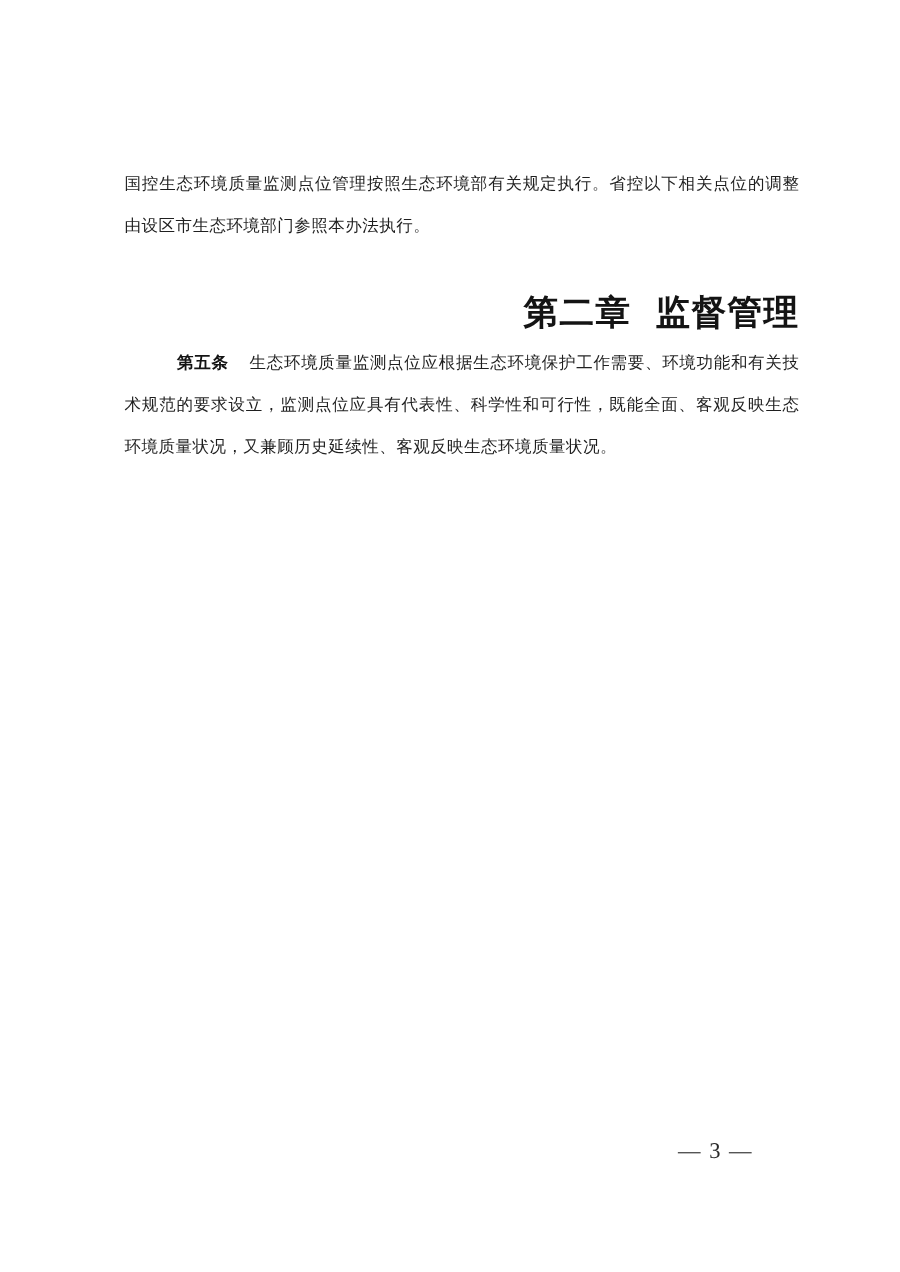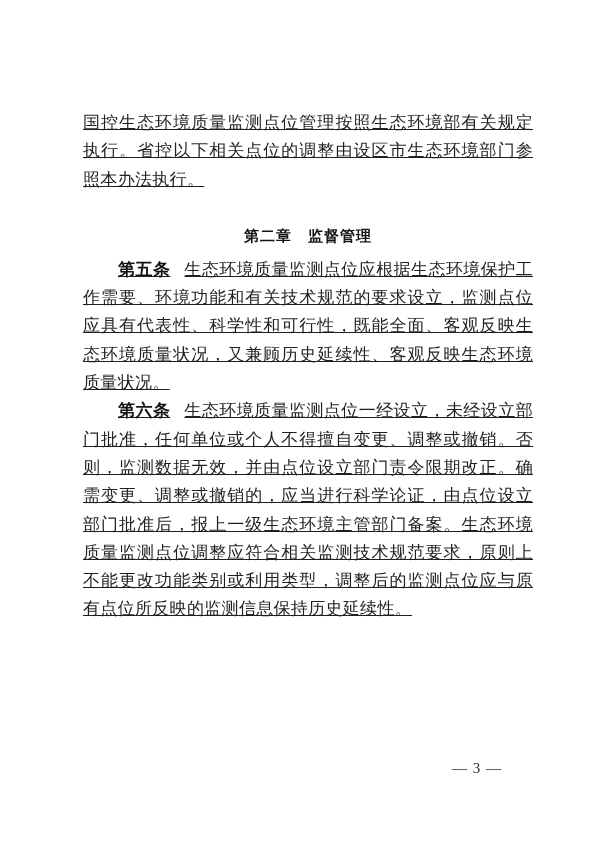--- a/index.html
+++ b/index.html
@@ -14,35 +14,34 @@
     overflow: hidden;
   }
   .text-block {
     position: absolute;
     left: 83px;
     top: 109px;
     width: 450px;
   }
   .para {
     margin: 0;
-    font-size: 17px;
+    font-size: 11px;
     line-height: 28.3px;
     letter-spacing: 0.32px;
     text-align: justify;
     text-indent: 35px;
-    text-decoration: underline;
   }
   .para.no-indent { text-indent: 0; }
   .chapter {
     margin: 28px 0 6px 0;
     font-family: "Liberation Sans", "DejaVu Sans", sans-serif;
-    font-size: 15px;
+    font-size: 23px;
     font-weight: bold;
     color: #141414;
-    text-align: center;
+    text-align: right;
     line-height: 28px;
     letter-spacing: 1px;
   }
   .chapter-number { margin-right: 16px; }
   .article-label {
     font-family: "Liberation Sans", "DejaVu Sans", sans-serif;
     font-weight: bold;
     color: #141414;
     margin-right: 14px;
   }
@@ -70,20 +69,17 @@
 
     <h2 class="chapter">
       <span class="chapter-number">第二章</span><span>监督管理</span>
     </h2>
 
 
     <p class="para">
       <span class="article-label">第五条</span><span>生态环境质量监测点位应根据生态环境保护工作需要、环境功能和有关技术规范的要求设立，监测点位应具有代表性、科学性和可行性，既能全面、客观反映生态环境质量状况，又兼顾历史延续性、客观反映生态环境质量状况。</span>
     </p>
 
-    <p class="para">
-      <span class="article-label">第六条</span><span>生态环境质量监测点位一经设立，未经设立部门批准，任何单位或个人不得擅自变更、调整或撤销。否则，监测数据无效，并由点位设立部门责令限期改正。确需变更、调整或撤销的，应当进行科学论证，由点位设立部门批准后，报上一级生态环境主管部门备案。生态环境质量监测点位调整应符合相关监测技术规范要求，原则上不能更改功能类别或利用类型，调整后的监测点位应与原有点位所反映的监测信息保持历史延续性。</span>
-    </p>
 
   </div>
 
   <div class="page-footer">— 3 —</div>
 </div>
 
 </body></html>

